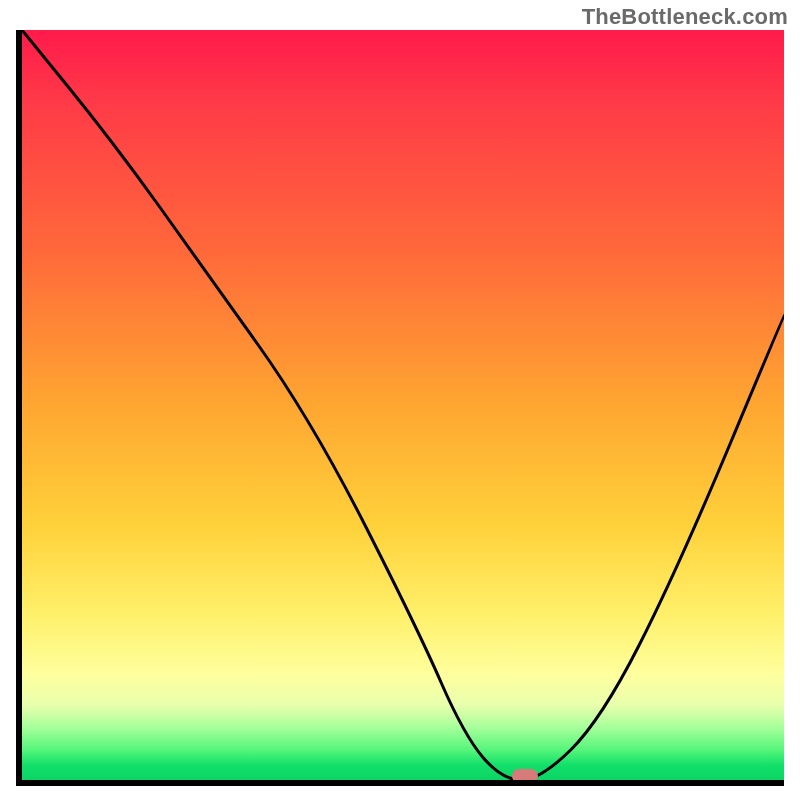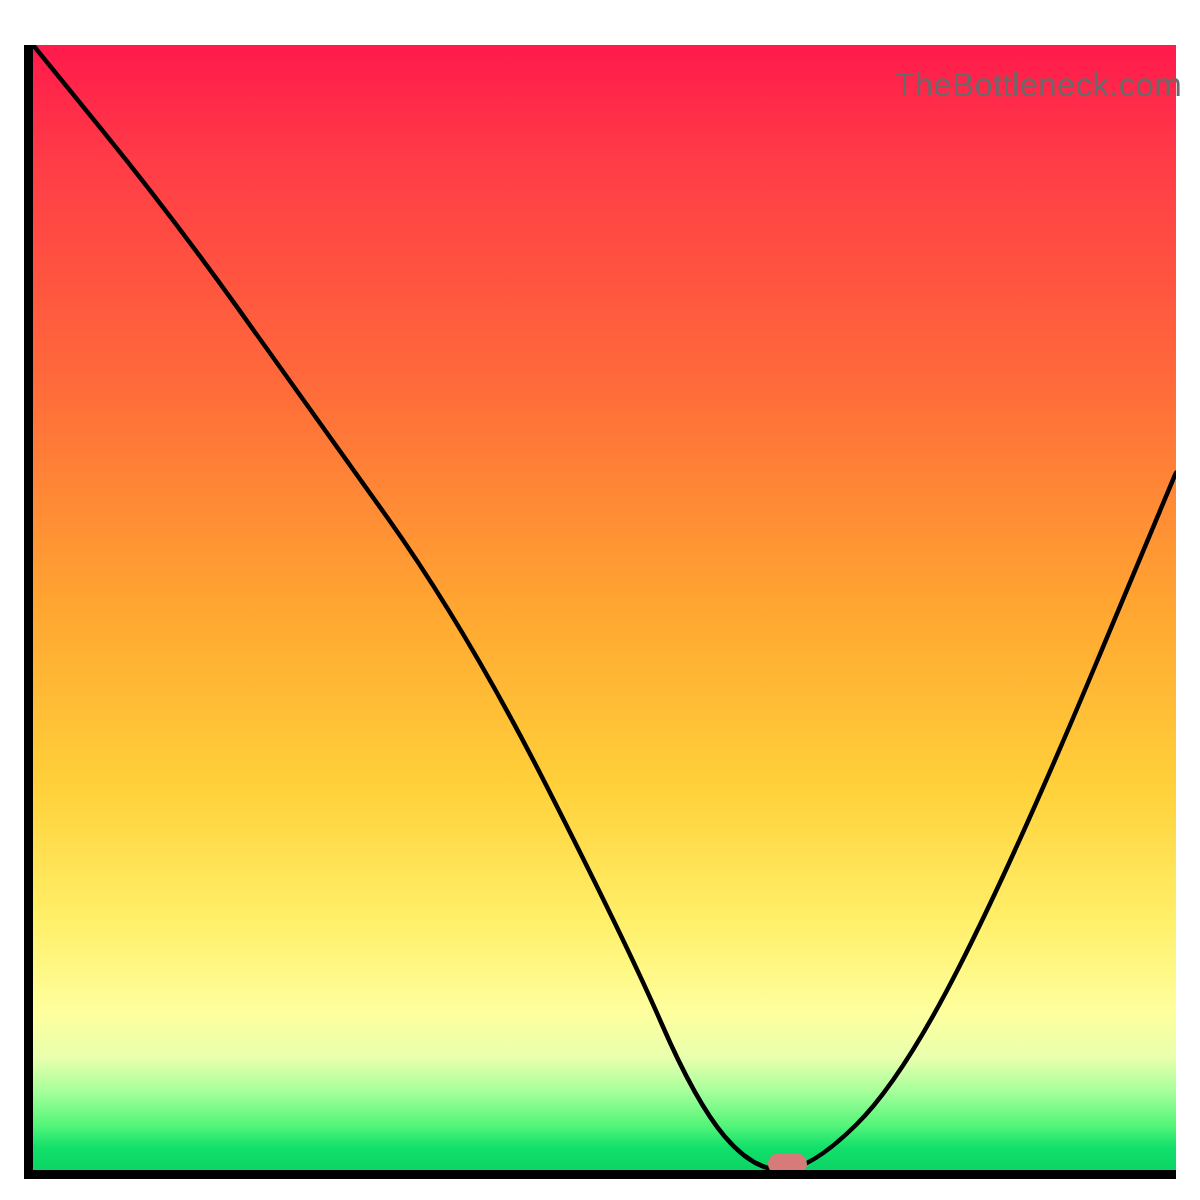--- a/index.html
+++ b/index.html
@@ -13,25 +13,24 @@
   .wrap {
     position: relative;
     width: 800px;
     height: 800px;
   }
   .watermark {
     position: absolute;
     top: 4px;
     right: 12px;
     font-size: 22px;
-    font-weight: 400;
+    font-weight: 700;
     color: #6a6a6a;
     letter-spacing: 0.2px;
     z-index: 4;
-    margin-top: 40px;
   }
   .plot-area {
     position: absolute;
     left: 16px;
     top: 30px;
     width: 768px;
     height: 756px;
     border-left: 6px solid #000;
     border-bottom: 6px solid #000;
     box-sizing: border-box;

